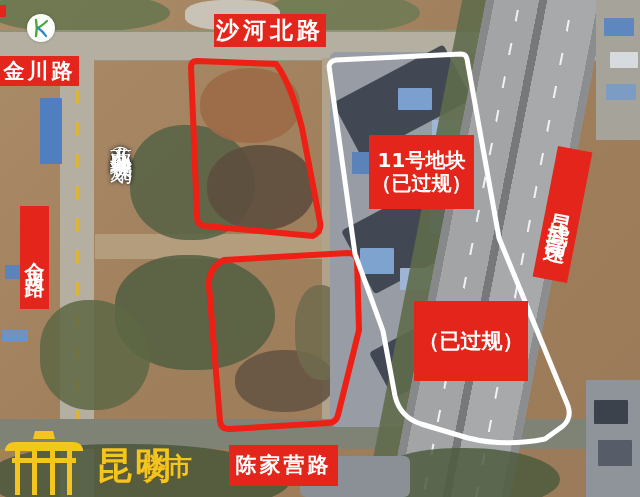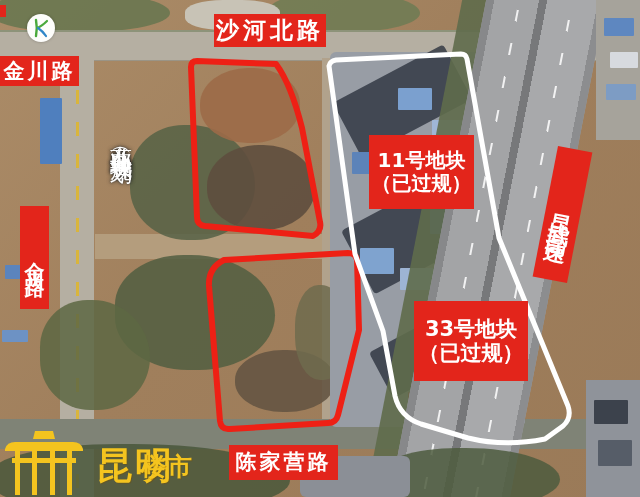--- a/index.html
+++ b/index.html
@@ -34,21 +34,21 @@
   .two-line{flex-direction:column;text-align:center;}
   #lbl-shahe{left:214px;top:14px;width:112px;height:33px;font-size:23px;letter-spacing:4px;}
   #lbl-jinchuan-top{left:0;top:56px;width:79px;height:30px;font-size:21px;letter-spacing:3px;}
   #lbl-jinchuan-left{left:20px;top:206px;width:29px;height:103px;font-size:20px;letter-spacing:8px;}
   #lbl-parcel8{left:196px;top:128px;width:110px;height:35px;font-size:25px;letter-spacing:1px;}
   #lbl-parcel10{left:218px;top:326px;width:142px;height:37px;font-size:26px;letter-spacing:1px;}
   #lbl-parcel11{left:369px;top:111px;width:105px;height:74px;font-size:20px;margin-top:24px;}
   #lbl-parcel33{left:414px;top:301px;width:114px;height:80px;font-size:21px;}
   #lbl-kunwu{left:545px;top:148px;width:35px;height:133px;font-size:22px;letter-spacing:9px;
     transform:rotate(11deg);}
-  #lbl-chenjiaying{left:229px;top:445px;width:109px;height:35px;font-size:21px;letter-spacing:3px;}
+  #lbl-chenjiaying{left:229px;top:445px;width:109px;height:41px;font-size:21px;letter-spacing:3px;}
   #red-fragment{left:0;top:5px;width:6px;height:12px;background:#e3251b;}
   #planning-note{left:106px;top:128px;width:30px;height:240px;color:#ffffff;font-size:22px;
     letter-spacing:2px;writing-mode:vertical-rl;text-orientation:upright;
     text-shadow:0 0 4px rgba(50,50,50,.95),0 0 2px rgba(50,50,50,.9);font-weight:500;}
   
   #logo{left:27px;top:14px;width:28px;height:28px;background:#fdfdfb;border-radius:50%;
     box-shadow:0 0 3px rgba(0,0,0,.25);display:flex;align-items:center;justify-content:center;}
   .wm{color:#f4c41f;font-weight:900;}
   #wm-gate{left:5px;top:431px;}
   #wm-main{left:96px;top:441px;font-size:37px;letter-spacing:2px;
@@ -135,21 +135,20 @@
   </div>
   <div id="lbl-chenjiaying" class="rlabel">
     <span>陈家营路</span>
   </div>
 
   <div id="lbl-parcel11" class="rlabel two-line">
     <span>11号地块</span>
     <span>（已过规）</span>
   </div>
   <div id="lbl-parcel33" class="rlabel two-line">
-    <span>33号地块</span>
     <span>（已过规）</span>
   </div>
 
   <div id="planning-note" class="abs">商业办公地块（规划）</div>
 
   <div id="logo" class="abs">
     <svg width="22" height="22" viewBox="0 0 22 22">
       <path d="M6,3 C7,8 7,14 6,19" fill="none" stroke="#4aa93c" stroke-width="2.4" stroke-linecap="round"></path>
       <path d="M17,4 C13,8 10,10 7,11" fill="none" stroke="#4aa93c" stroke-width="2.2" stroke-linecap="round"></path>
       <path d="M8,11 C11,13 14,16 16,19" fill="none" stroke="#2f86c8" stroke-width="2.2" stroke-linecap="round"></path>

